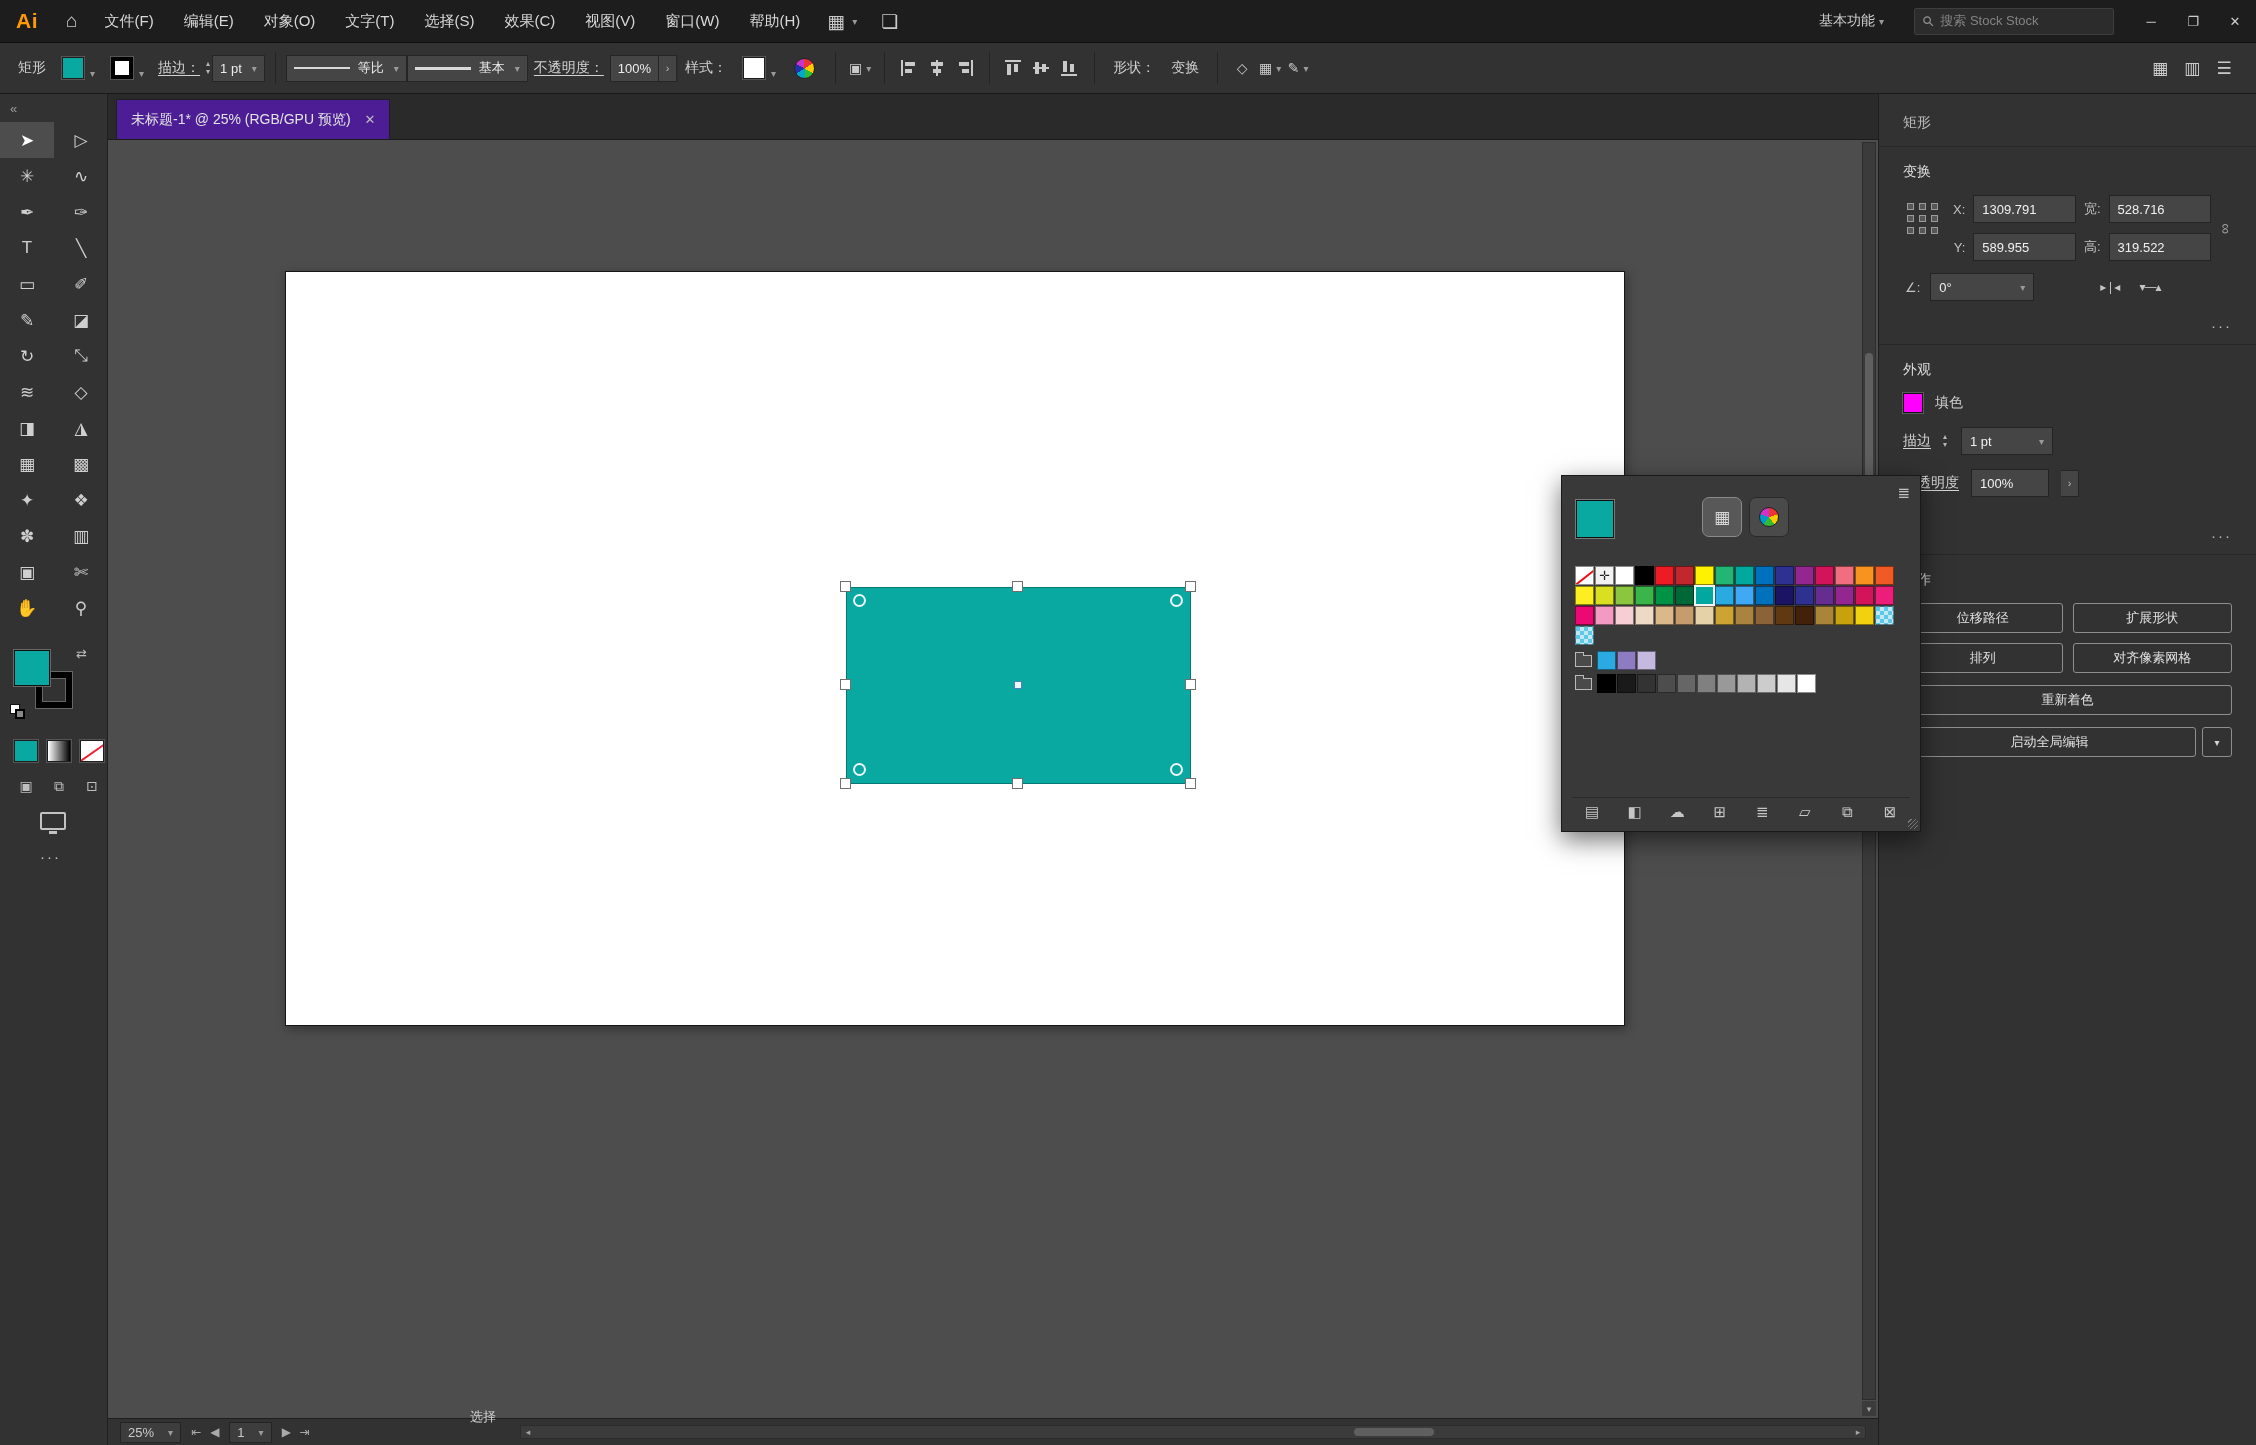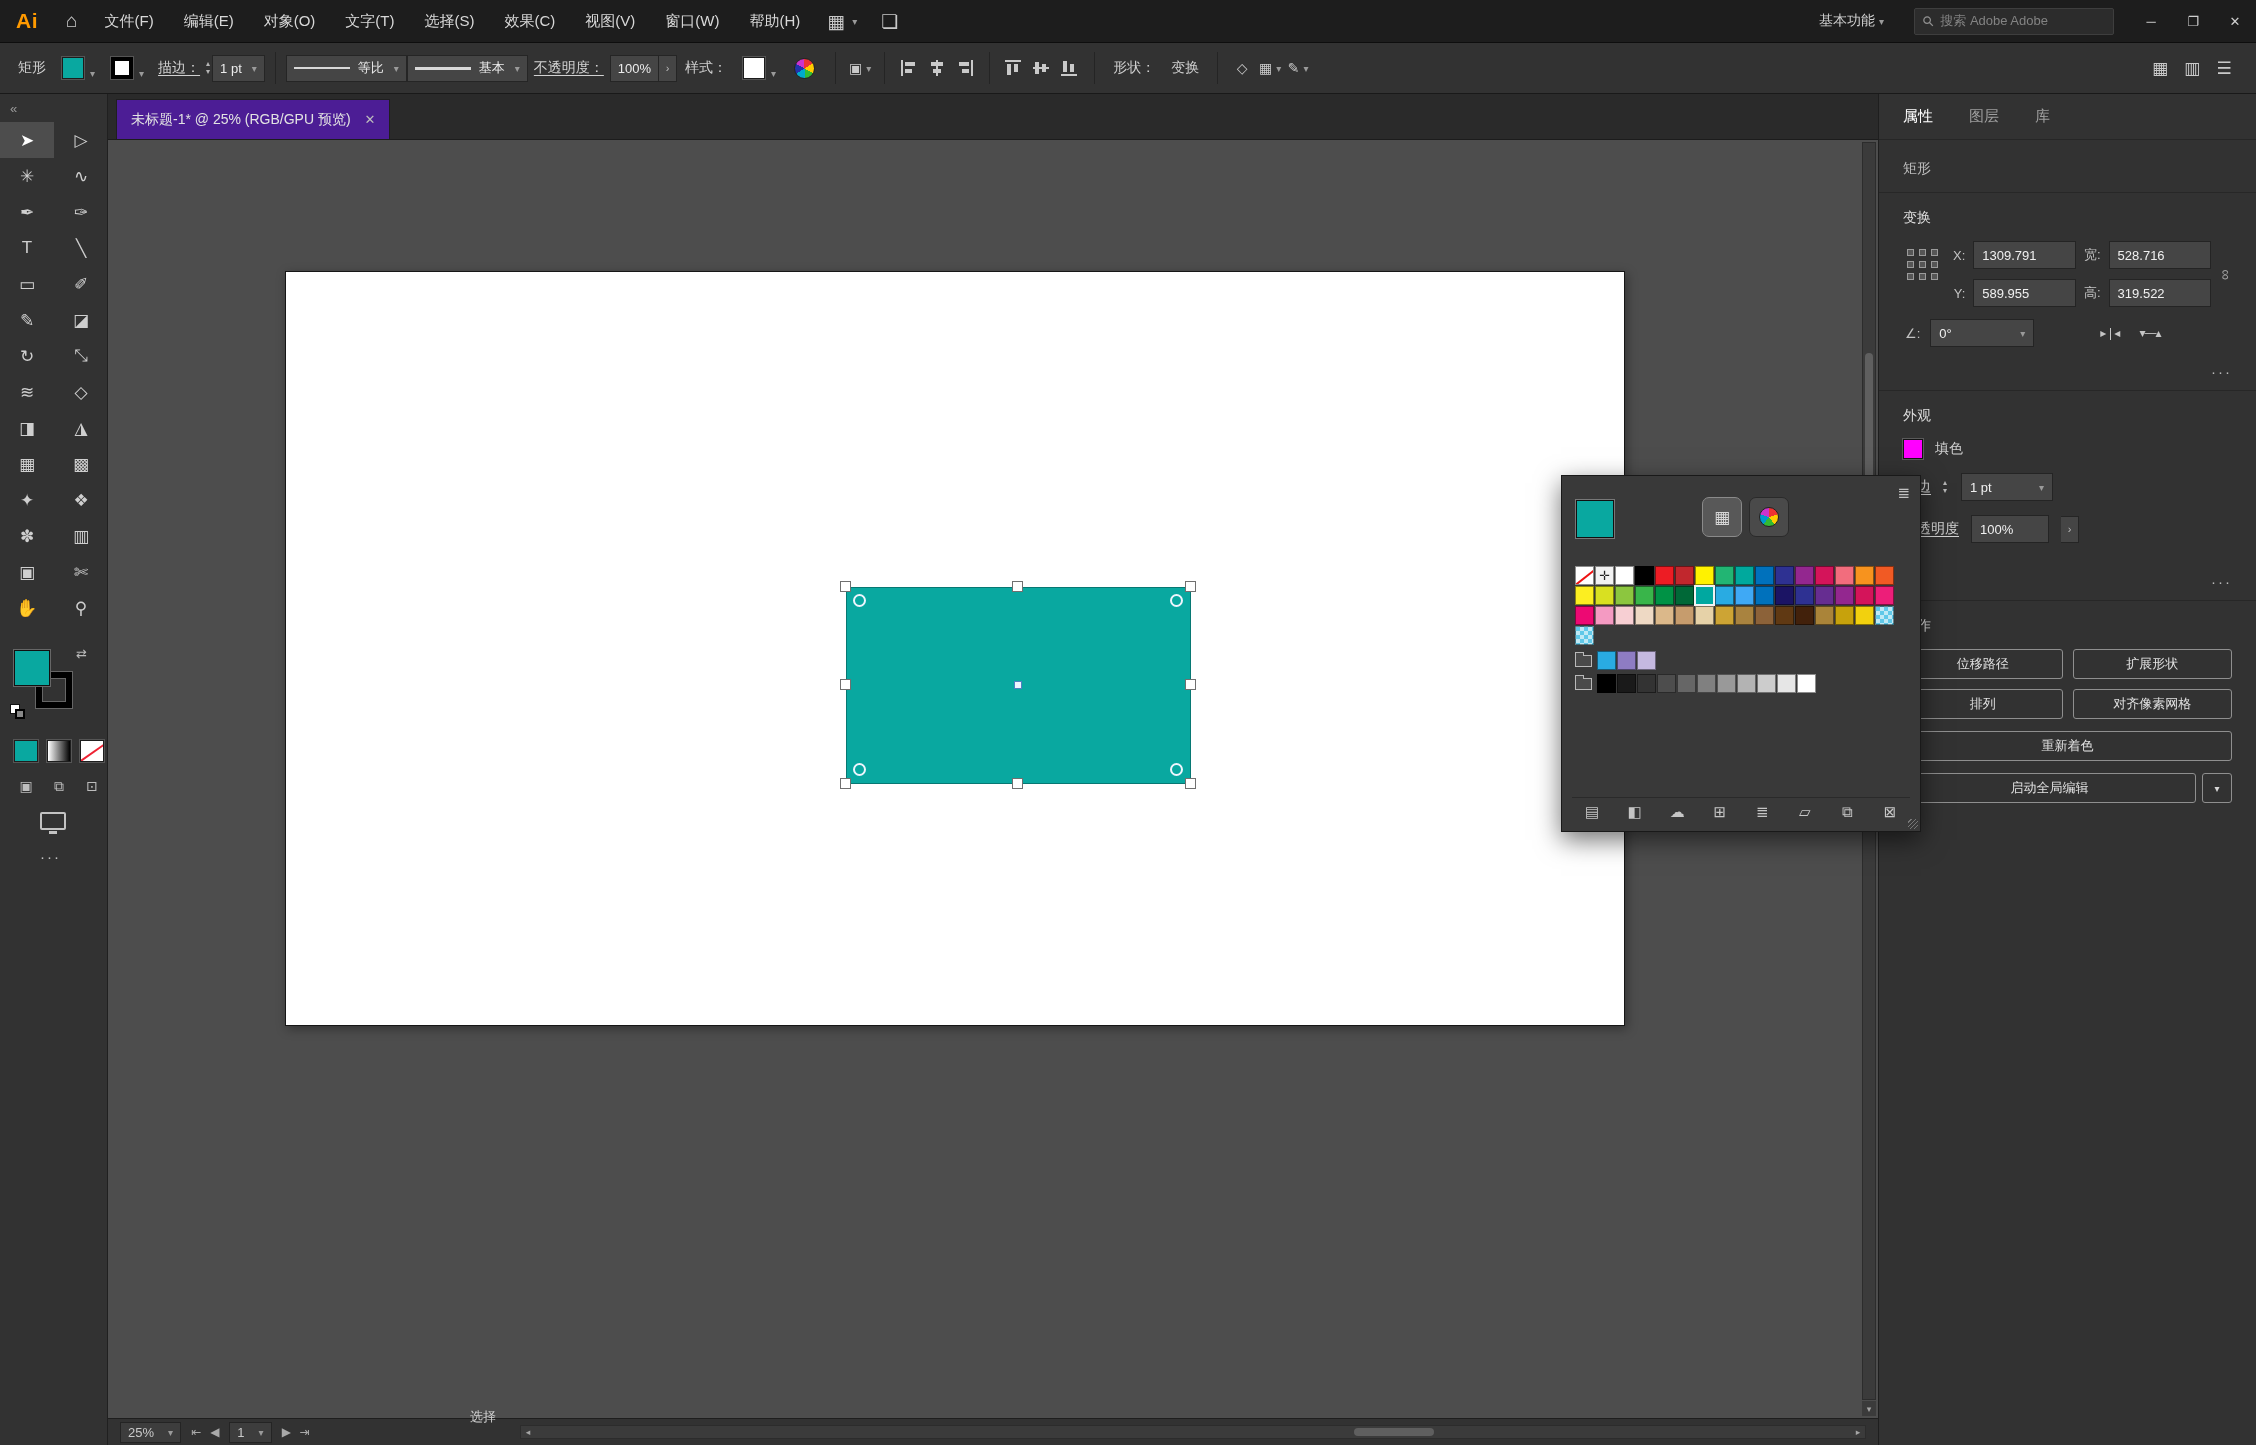--- a/index.html
+++ b/index.html
@@ -209,21 +209,21 @@
       <span class="chev">▾</span>
     </div>
     <div class="mb-icon">❏</div>
     <div class="mb-right">
       <div class="workspace">
         <span>基本功能</span>
         <span class="chev">▾</span>
       </div>
       <div class="searchbox">
         <span class="search-glyph">⚲</span>
-        <span class="search-ph">搜索 Adobe Adobe</span>
+        <span class="search-ph">搜索 Stock Stock</span>
       </div>
       <div class="winbtn">─</div>
       <div class="winbtn">❐</div>
       <div class="winbtn">✕</div>
     </div>
   </header>
 
   <div class="controlbar">
     <span class="cb-label">矩形</span>
     <div class="swatch-ctl">
@@ -443,25 +443,20 @@
       <span class="sb-play">▶</span>
     </span>
     <div class="hscroll">
       <span class="hs-arrow" style="left:0">◂</span>
       <div class="hthumb"></div>
       <span class="hs-arrow" style="right:0">▸</span>
     </div>
   </div>
 
   <aside class="rightpanel">
-    <div class="p-tabs">
-        <div class="p-tab active">属性</div>
-        <div class="p-tab">图层</div>
-        <div class="p-tab">库</div>
-      </div>
     <div class="p-objtype">矩形</div>
     <div class="p-sep"></div>
 
     <div class="p-section">
       <div class="p-sec-label">变换</div>
       <div class="tr-grid">
         <div class="refpoint">
           <span></span>
             <span></span>
             <span></span>

